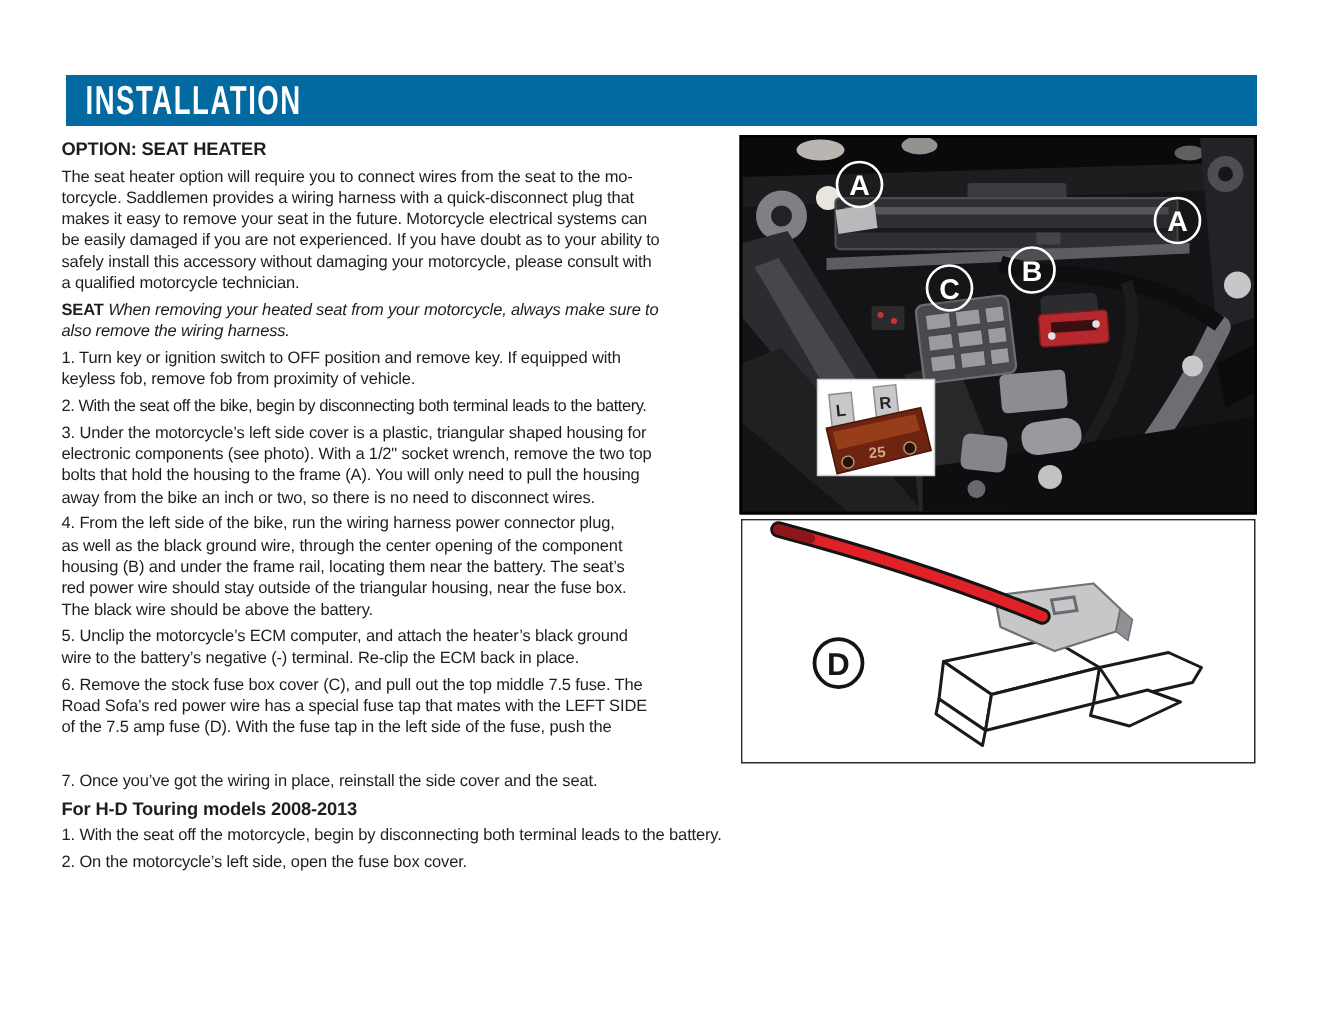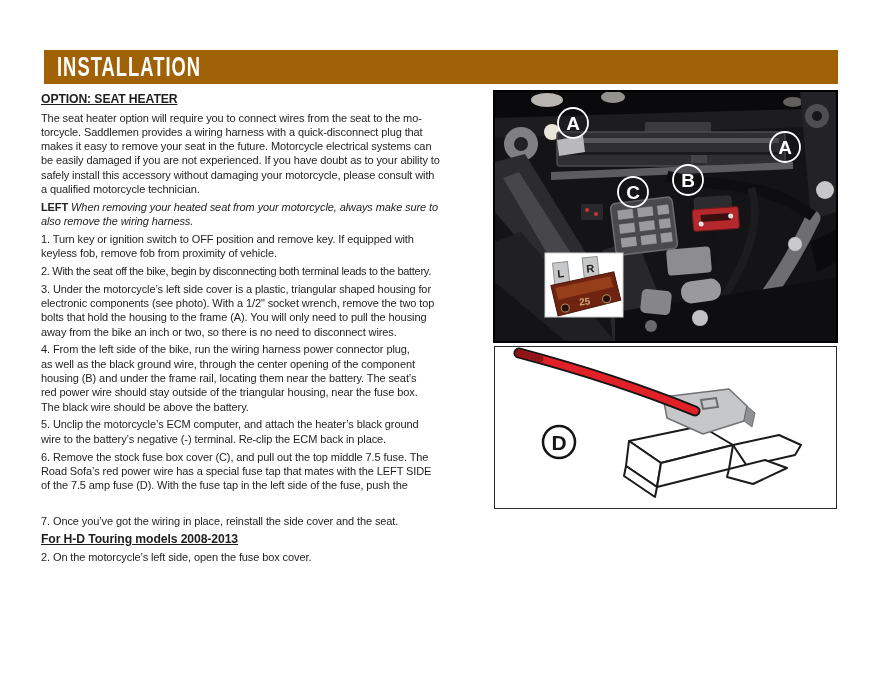--- a/index.html
+++ b/index.html
@@ -1,29 +1,29 @@
 <!DOCTYPE html>
 <html><head>
 <meta charset="utf-8">
 <style>
   html,body{margin:0;padding:0;background:#ffffff;}
   .page{position:relative;width:883px;height:690px;background:#ffffff;
         font-family:"Liberation Sans",sans-serif;color:#1e1e20;overflow:hidden;}
 
   
   .header-bar{position:absolute;left:44px;top:50px;width:794px;height:34px;
-              background:#a16207;display:flex;align-items:center;}
+              background:#0369a1;display:flex;align-items:center;}
   .header-title{display:inline-block;color:#fff;font-size:27px;font-weight:bold;
                 letter-spacing:1.5px;transform:scaleX(0.68);transform-origin:0 50%;
                 margin-left:13px;white-space:nowrap;}
 
   
   .textblock p{margin:0 0 3.5px 0;font-size:11px;line-height:14.3px;
                white-space:pre-line;letter-spacing:-0.1px;}
-  .textblock p.h{font-weight:bold;font-size:12.2px;line-height:15px;margin-top:1px;text-decoration:underline;}
+  .textblock p.h{font-weight:bold;font-size:12.2px;line-height:15px;margin-top:1px;}
   .textblock p.note i{}
   .textblock p.squeeze{letter-spacing:-0.3px;}
   .content{position:absolute;left:41px;top:91px;width:462px;}
   .content-full{position:absolute;left:41px;top:514px;width:822px;}
 
   
   .figure-photo{position:absolute;left:493px;top:90px;width:345px;height:253px;
                 border:2px solid #000;box-sizing:border-box;background:#141417;}
   .figure-photo svg{display:block;}
   .figure-drawing{position:absolute;left:494px;top:346px;width:343px;height:163px;
@@ -41,21 +41,21 @@
   </div>
 
   <div class="content textblock">
     <p class="h">OPTION: SEAT HEATER</p>
     <p>The seat heater option will require you to connect wires from the seat to the mo-
 torcycle. Saddlemen provides a wiring harness with a quick-disconnect plug that
 makes it easy to remove your seat in the future. Motorcycle electrical systems can
 be easily damaged if you are not experienced. If you have doubt as to your ability to
 safely install this accessory without damaging your motorcycle, please consult with
 a qualified motorcycle technician.</p>
-    <p class="note"><b>LEFT</b> <i>When removing your heated seat from your motorcycle, always make sure to
+    <p class="note"><b>SEAT</b> <i>When removing your heated seat from your motorcycle, always make sure to
 also remove the wiring harness.</i></p>
     <p>1. Turn key or ignition switch to OFF position and remove key. If equipped with
 keyless fob, remove fob from proximity of vehicle.</p>
     <p class="squeeze">2. With the seat off the bike, begin by disconnecting both terminal leads to the battery.</p>
     <p>3. Under the motorcycle’s left side cover is a plastic, triangular shaped housing for
 electronic components (see photo). With a 1/2" socket wrench, remove the two top
 bolts that hold the housing to the frame (A). You will only need to pull the housing
 away from the bike an inch or two, so there is no need to disconnect wires.</p>
     <p>4. From the left side of the bike, run the wiring harness power connector plug,
 as well as the black ground wire, through the center opening of the component
@@ -65,20 +65,21 @@
     <p>5. Unclip the motorcycle’s ECM computer, and attach the heater’s black ground
 wire to the battery’s negative (-) terminal. Re-clip the ECM back in place.</p>
     <p>6. Remove the stock fuse box cover (C), and pull out the top middle 7.5 fuse. The
 Road Sofa’s red power wire has a special fuse tap that mates with the LEFT SIDE
 of the 7.5 amp fuse (D). With the fuse tap in the left side of the fuse, push the</p>
   </div>
 
   <div class="content-full textblock">
     <p>7. Once you’ve got the wiring in place, reinstall the side cover and the seat.</p>
     <p class="h">For H-D Touring models 2008-2013</p>
+    <p>1. With the seat off the motorcycle, begin by disconnecting both terminal leads to the battery.</p>
     <p>2. On the motorcycle’s left side, open the fuse box cover.</p>
   </div>
 
   <div class="figure-photo">
     <svg width="341" height="249" viewBox="0 0 341 249">
       <rect width="341" height="249" fill="#141417"></rect>
       <rect width="341" height="26" fill="#0a0a0c"></rect>
       <path d="M0,26 L341,16 L341,34 L0,46 Z" fill="#1d1d20"></path>
       <ellipse cx="52" cy="8" rx="16" ry="7" fill="#d8d5cf" opacity="0.85"></ellipse>
       <ellipse cx="118" cy="5" rx="12" ry="6" fill="#cfccc6" opacity="0.7"></ellipse>

